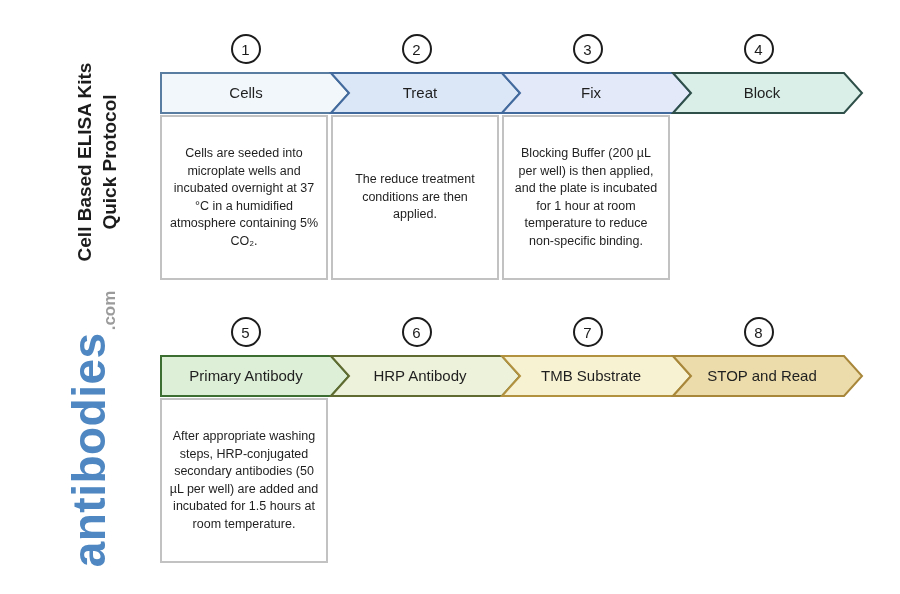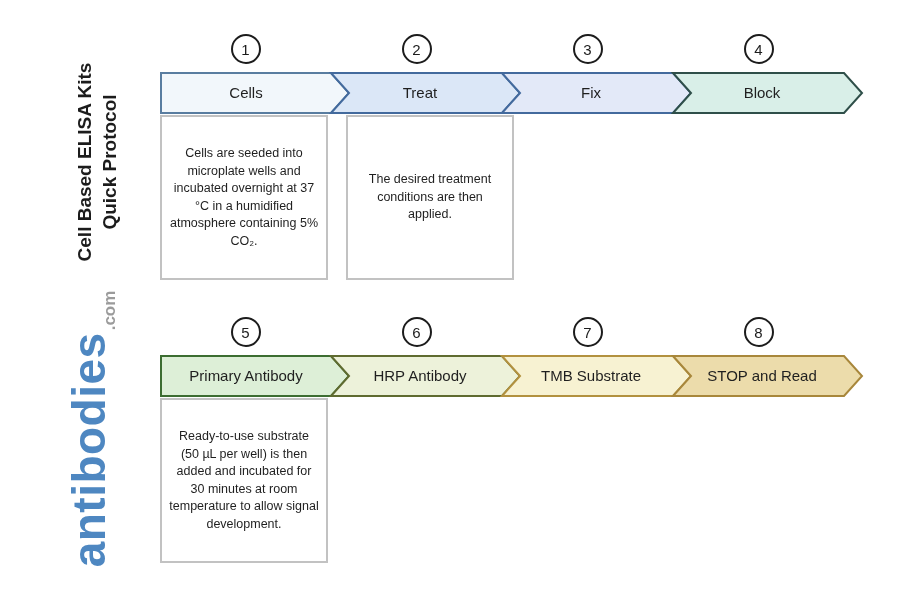--- a/index.html
+++ b/index.html
@@ -36,21 +36,21 @@
     width: 30px; height: 30px; border: 2px solid #1c1c1c; border-radius: 50%;
     background: #ffffff; display: flex; align-items: center; justify-content: center;
     font-size: 15px; color: #1c1c1c;
   }
 
   .arrows { display: block; margin-top: 6px; }
   .arrows polygon { stroke-width: 2; stroke-linejoin: miter; }
   .arrows text { font-family: "Liberation Sans", sans-serif; font-size: 15px;
     fill: #1f1f1f; text-anchor: middle; }
 
-  .boxes { display: grid; grid-template-columns: repeat(4, 168px); column-gap: 18px; }
+  .boxes { display: grid; grid-template-columns: repeat(4, 168px); column-gap: 3px; }
   .desc-box {
     height: 165px; border: 2px solid #c2c2c2; background: #ffffff;
     display: flex; align-items: center; justify-content: center;
     padding: 8px 7px; text-align: center;
     font-size: 12.5px; line-height: 1.4; color: #1f1f1f;
   }
 </style>
 </head>
 <body>
 
@@ -90,21 +90,22 @@
         <polygon points="342,2 513,2 531,22 513,42 342,42 360,22" fill="#e3e9f8" stroke="#436a9d"></polygon>
         <polygon points="513,2 684,2 702,22 684,42 513,42 531,22" fill="#d9efe8" stroke="#2f4f49"></polygon>
         <text x="86" y="27">Cells</text>
         <text x="260" y="27">Treat</text>
         <text x="431" y="27">Fix</text>
         <text x="602" y="27">Block</text>
       </svg>
 
       <div class="boxes">
         <div class="desc-box">Cells are seeded into microplate wells and incubated overnight at 37 °C in a humidified atmosphere containing 5% CO₂.</div>
-        <div class="desc-box">The desired treatment conditions are then applied.</div>
+        <div class="desc-box">The reduce treatment conditions are then applied.</div>
+        <div class="desc-box">Blocking Buffer (200 µL per well) is then applied, and the plate is incubated for 1 hour at room temperature to reduce non-specific binding.</div>
       </div>
     </div>
 
     <div class="flow-row row-2">
       <div class="circles">
         <div class="circle-wrap">
             <div class="step-circle">5</div>
           </div>
         <div class="circle-wrap">
             <div class="step-circle">6</div>
@@ -122,18 +123,18 @@
         <polygon points="171,2 342,2 360,22 342,42 171,42 189,22" fill="#edf2da" stroke="#5f6b30"></polygon>
         <polygon points="342,2 513,2 531,22 513,42 342,42 360,22" fill="#f7f2d2" stroke="#b2913f"></polygon>
         <polygon points="513,2 684,2 702,22 684,42 513,42 531,22" fill="#ecdcab" stroke="#a8873b"></polygon>
         <text x="86" y="27">Primary Antibody</text>
         <text x="260" y="27">HRP Antibody</text>
         <text x="431" y="27">TMB Substrate</text>
         <text x="602" y="27">STOP and Read</text>
       </svg>
 
       <div class="boxes">
-        <div class="desc-box">Ready-to-use substrate (50 µL per well) is then added and incubated for 30 minutes at room temperature to allow signal development.</div>
+        <div class="desc-box">After appropriate washing steps, HRP-conjugated secondary antibodies (50 µL per well) are added and incubated for 1.5 hours at room temperature.</div>
       </div>
     </div>
 
   </div>
 </div>
 
 </body></html>

